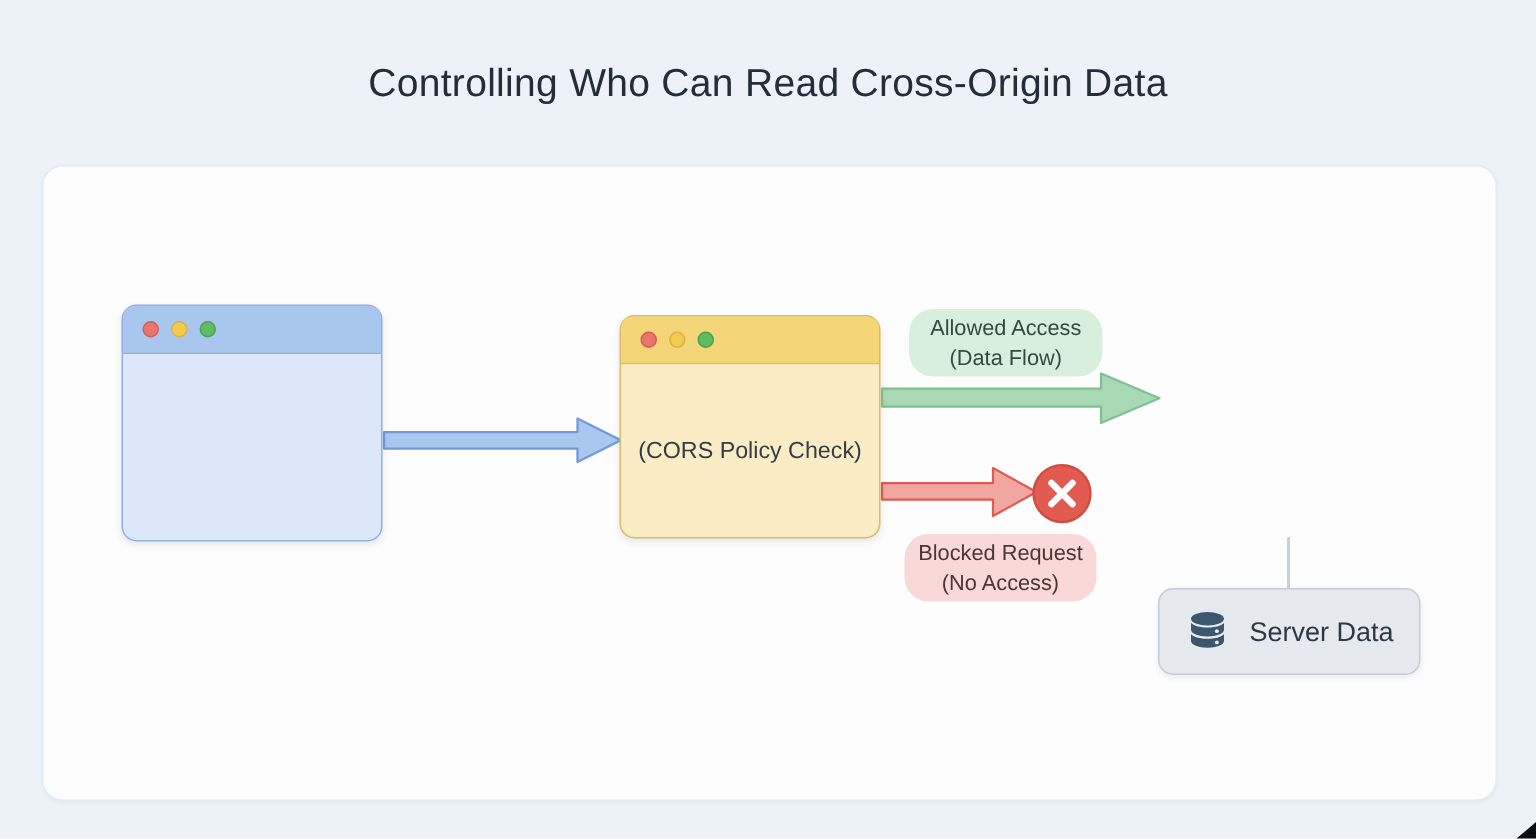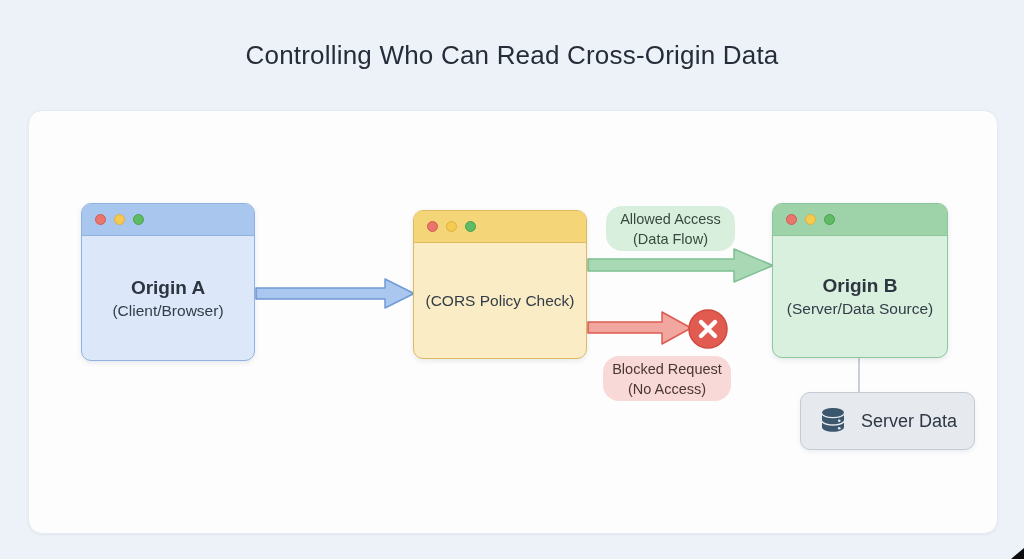--- a/index.html
+++ b/index.html
@@ -75,21 +75,20 @@
   .pill-green { left:577px; top:95px;  width:129px; height:45px; background:#d9efde; color:#37493d; }
   .pill-red   { left:574px; top:245px; width:128px; height:45px; background:#f9d9d7; color:#4a3735; }
 
   
   .server-box {
     position:absolute; left:743px; top:281px; width:175px; height:58px;
     background:#e6e9ed; border:1px solid #c5cbd4; border-radius:10px;
     display:flex; align-items:center; justify-content:center; gap:13px;
     box-shadow:0 2px 4px rgba(40,50,70,0.08);
     box-sizing:border-box;
-    margin-left:28px;
   }
   .server-label { font-size:18px; color:#2e3845; }
 
   .edge-layer { position:absolute; left:0; top:0; width:968px; height:422px; pointer-events:none; }
 
   .corner-artifact {
     position:absolute; right:0; bottom:0;
     width:0; height:0;
     border-left:13px solid transparent;
     border-bottom:11px solid #0c0c0c;
@@ -117,48 +116,33 @@
 
     <line x1="830" y1="247" x2="830" y2="281" stroke="#c9cfd8" stroke-width="2"></line>
   </svg>
 
   <div class="window win-blue">
     <div class="titlebar">
       <span class="dot dot-red"></span>
       <span class="dot dot-yellow"></span>
       <span class="dot dot-green"></span>
     </div>
-    <div class="winbody">
-      <p class="node-title">Origin A</p>
-      <p class="node-sub">(Client/Browser)</p>
-    </div>
   </div>
 
   <div class="window win-yellow">
     <div class="titlebar">
       <span class="dot dot-red"></span>
       <span class="dot dot-yellow"></span>
       <span class="dot dot-green"></span>
     </div>
     <div class="winbody">
       <p class="node-sub">(CORS Policy Check)</p>
     </div>
   </div>
 
-  <div class="window win-green">
-    <div class="titlebar">
-      <span class="dot dot-red"></span>
-      <span class="dot dot-yellow"></span>
-      <span class="dot dot-green"></span>
-    </div>
-    <div class="winbody">
-      <p class="node-title">Origin B</p>
-      <p class="node-sub">(Server/Data Source)</p>
-    </div>
-  </div>
 
   <div class="pill pill-green">Allowed Access (Data Flow)</div>
   <div class="pill pill-red">Blocked Request (No Access)</div>
 
   <div class="server-box">
     <svg width="30" height="30" viewBox="0 0 24 24" xmlns="http://www.w3.org/2000/svg">
       <g fill="#3a576e">
         <ellipse cx="12" cy="5.2" rx="8.8" ry="3.6"></ellipse>
         <path d="M3.2 7.4 v3.6 c0 2 3.9 3.6 8.8 3.6 s8.8-1.6 8.8-3.6 V7.4 c-1.7 1.6-4.9 2.4-8.8 2.4 S4.9 9 3.2 7.4z"></path>
         <path d="M3.2 13.4 v3.6 c0 2 3.9 3.6 8.8 3.6 s8.8-1.6 8.8-3.6 v-3.6 c-1.7 1.6-4.9 2.4-8.8 2.4 s-7.1-.8-8.8-2.4z"></path>

